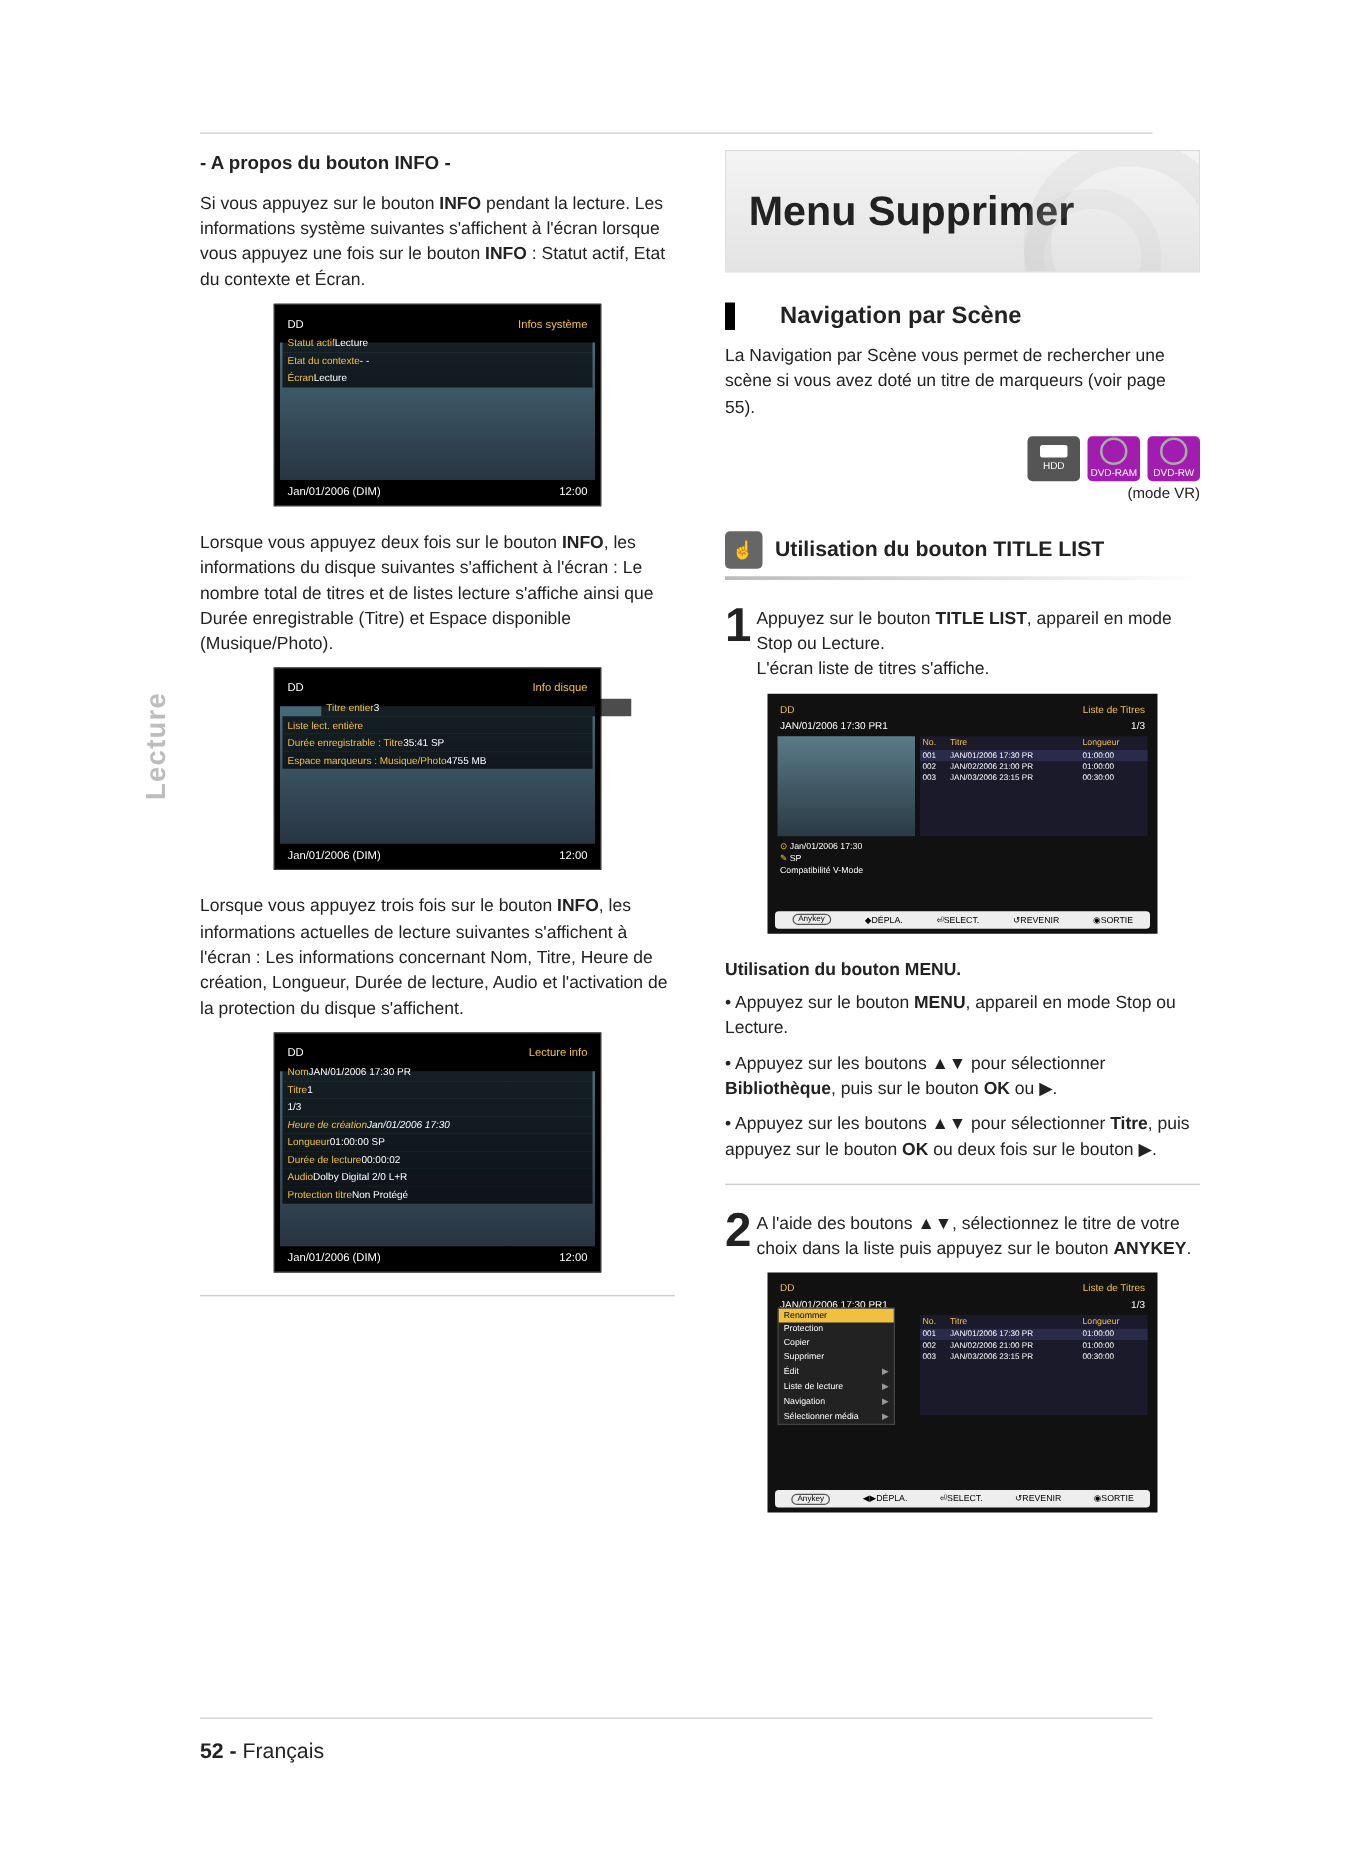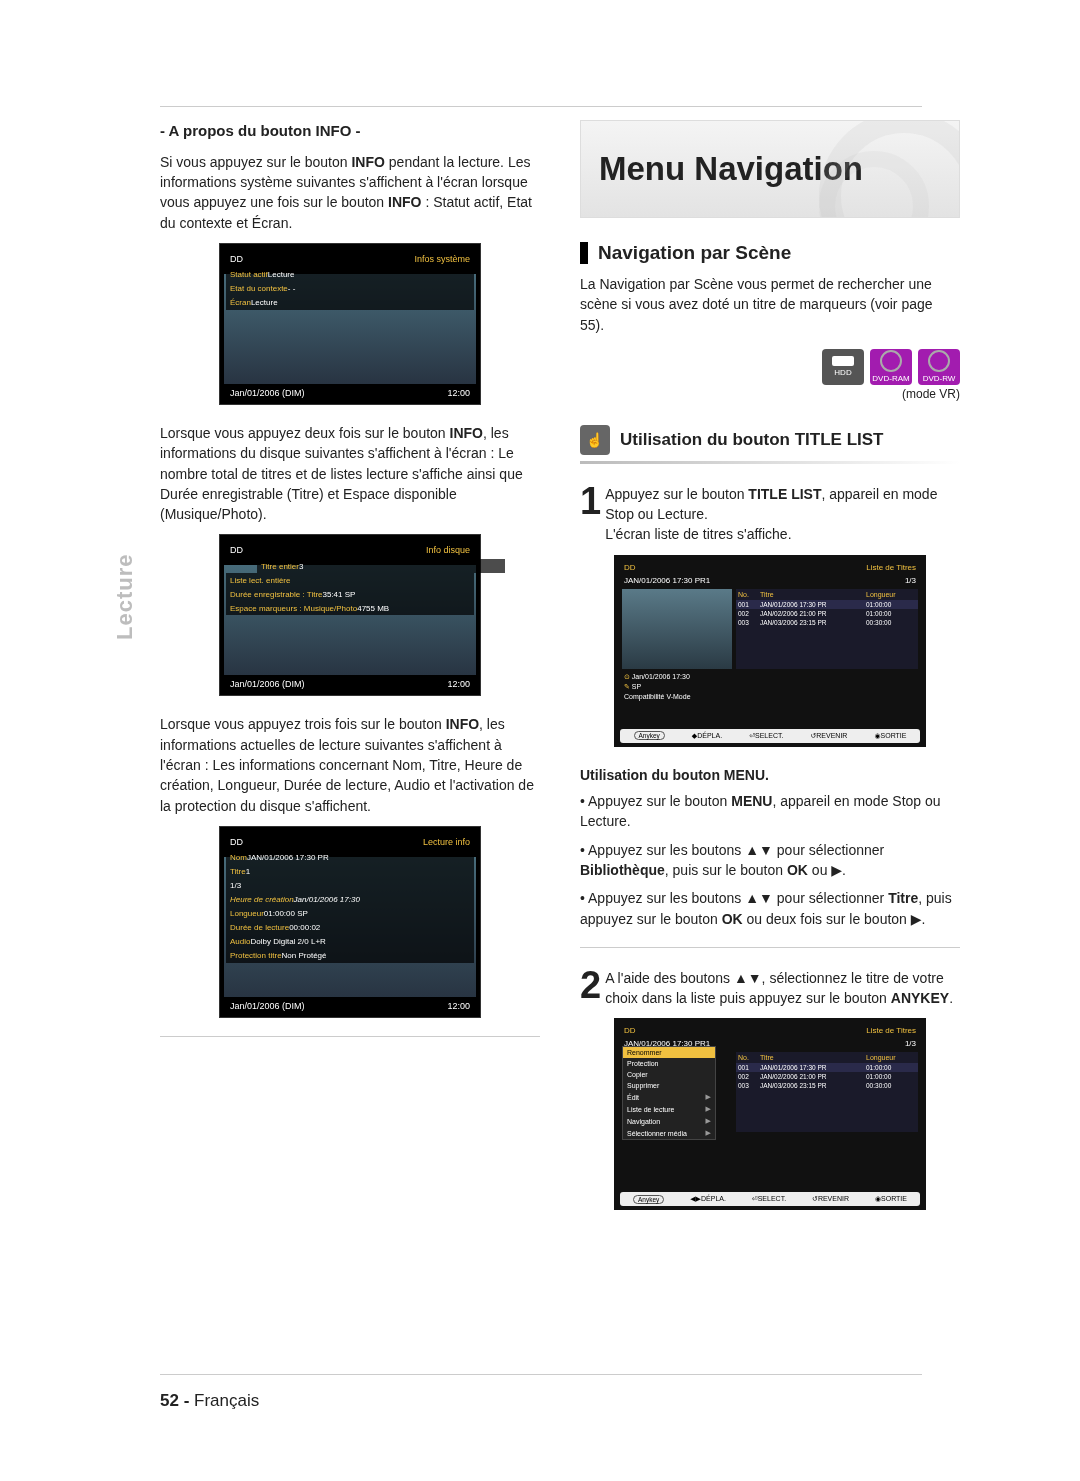--- a/index.html
+++ b/index.html
@@ -18,21 +18,21 @@
   .thumb .row span { color:#fff; font-size:8px;}
   .thumb .row .lab { color:#f0c040;}
   .thumb .bottom { position:absolute; left:6px; bottom:4px; width:248px; height:14px; display:flex; justify-content:space-between; align-items:center; padding:0 4px; box-sizing:border-box;}
   .thumb .bottom span { color:#fff; font-size:9px;}
 
   .section-title-box { background:linear-gradient(#f4f4f4,#e3e3e3); border:1px solid #ddd; height:96px; display:flex; align-items:center; padding:0 18px; margin-bottom:24px; position:relative; overflow:hidden;}
   .section-title-box .bigtitle { font-size:33px; font-weight:bold;}
   .section-title-box .disc { position:absolute; right:-30px; top:-10px; width:170px; height:170px; border:22px solid rgba(180,180,180,.15); border-radius:50%; box-sizing:border-box;}
   .section-title-box .disc2 { position:absolute; right:30px; top:30px; width:110px; height:110px; border:16px solid rgba(180,180,180,.1); border-radius:50%; box-sizing:border-box;}
 
-  .h-nav { display:flex; align-items:center; font-size:19px; font-weight:bold; margin:8px 0 10px 0;}
+  .h-nav { display:flex; align-items:center; font-size:19px; font-weight:bold; margin:8px 0 10px 0;gap:26px;}
   .h-nav .bar { width:8px; height:22px; background:#000; margin-right:10px;}
   .media-icons { display:flex; gap:6px; justify-content:flex-end; margin:14px 0 2px 0;}
   .media-icons .ico { width:42px; height:36px; background:#a21caf; border-radius:4px; display:flex; flex-direction:column; align-items:center; justify-content:center; color:#fff; font-size:8px; position:relative;}
   .media-icons .ico .disc { width:18px; height:18px; border:2px solid #aaa; border-radius:50%; margin-bottom:2px;}
   .media-icons .ico.hdd { background:#555;}
   .media-icons .ico.hdd::before { content:""; width:22px; height:10px; background:#fff; border-radius:2px; margin-bottom:2px;}
   .modevr { text-align:right; font-size:12px; margin-bottom:24px;}
 
   .subheading { display:flex; align-items:center; gap:10px; font-size:17px; font-weight:bold; margin:10px 0 6px 0;}
   .hand-icon { width:30px; height:30px; background:#666; border-radius:4px; display:flex; align-items:center; justify-content:center; color:#fff; font-size:14px;}
@@ -187,21 +187,21 @@
         <div class="bottom">
             <span>Jan/01/2006 (DIM)</span>
             <span>12:00</span>
           </div>
       </div>
       <hr class="hr-mid">
     </div>
 
     <div class="col right">
       <div class="section-title-box">
-        <span class="bigtitle">Menu Navigation</span>
+        <span class="bigtitle">Menu Supprimer</span>
         <div class="disc"></div>
           <div class="disc2"></div>
       </div>
 
       <div class="h-nav">
         <div class="bar"></div>
           <span>Navigation par Scène</span>
       </div>
       <p>La Navigation par Scène vous permet de rechercher une scène si vous avez doté un titre de marqueurs (voir page 55).</p>
 

